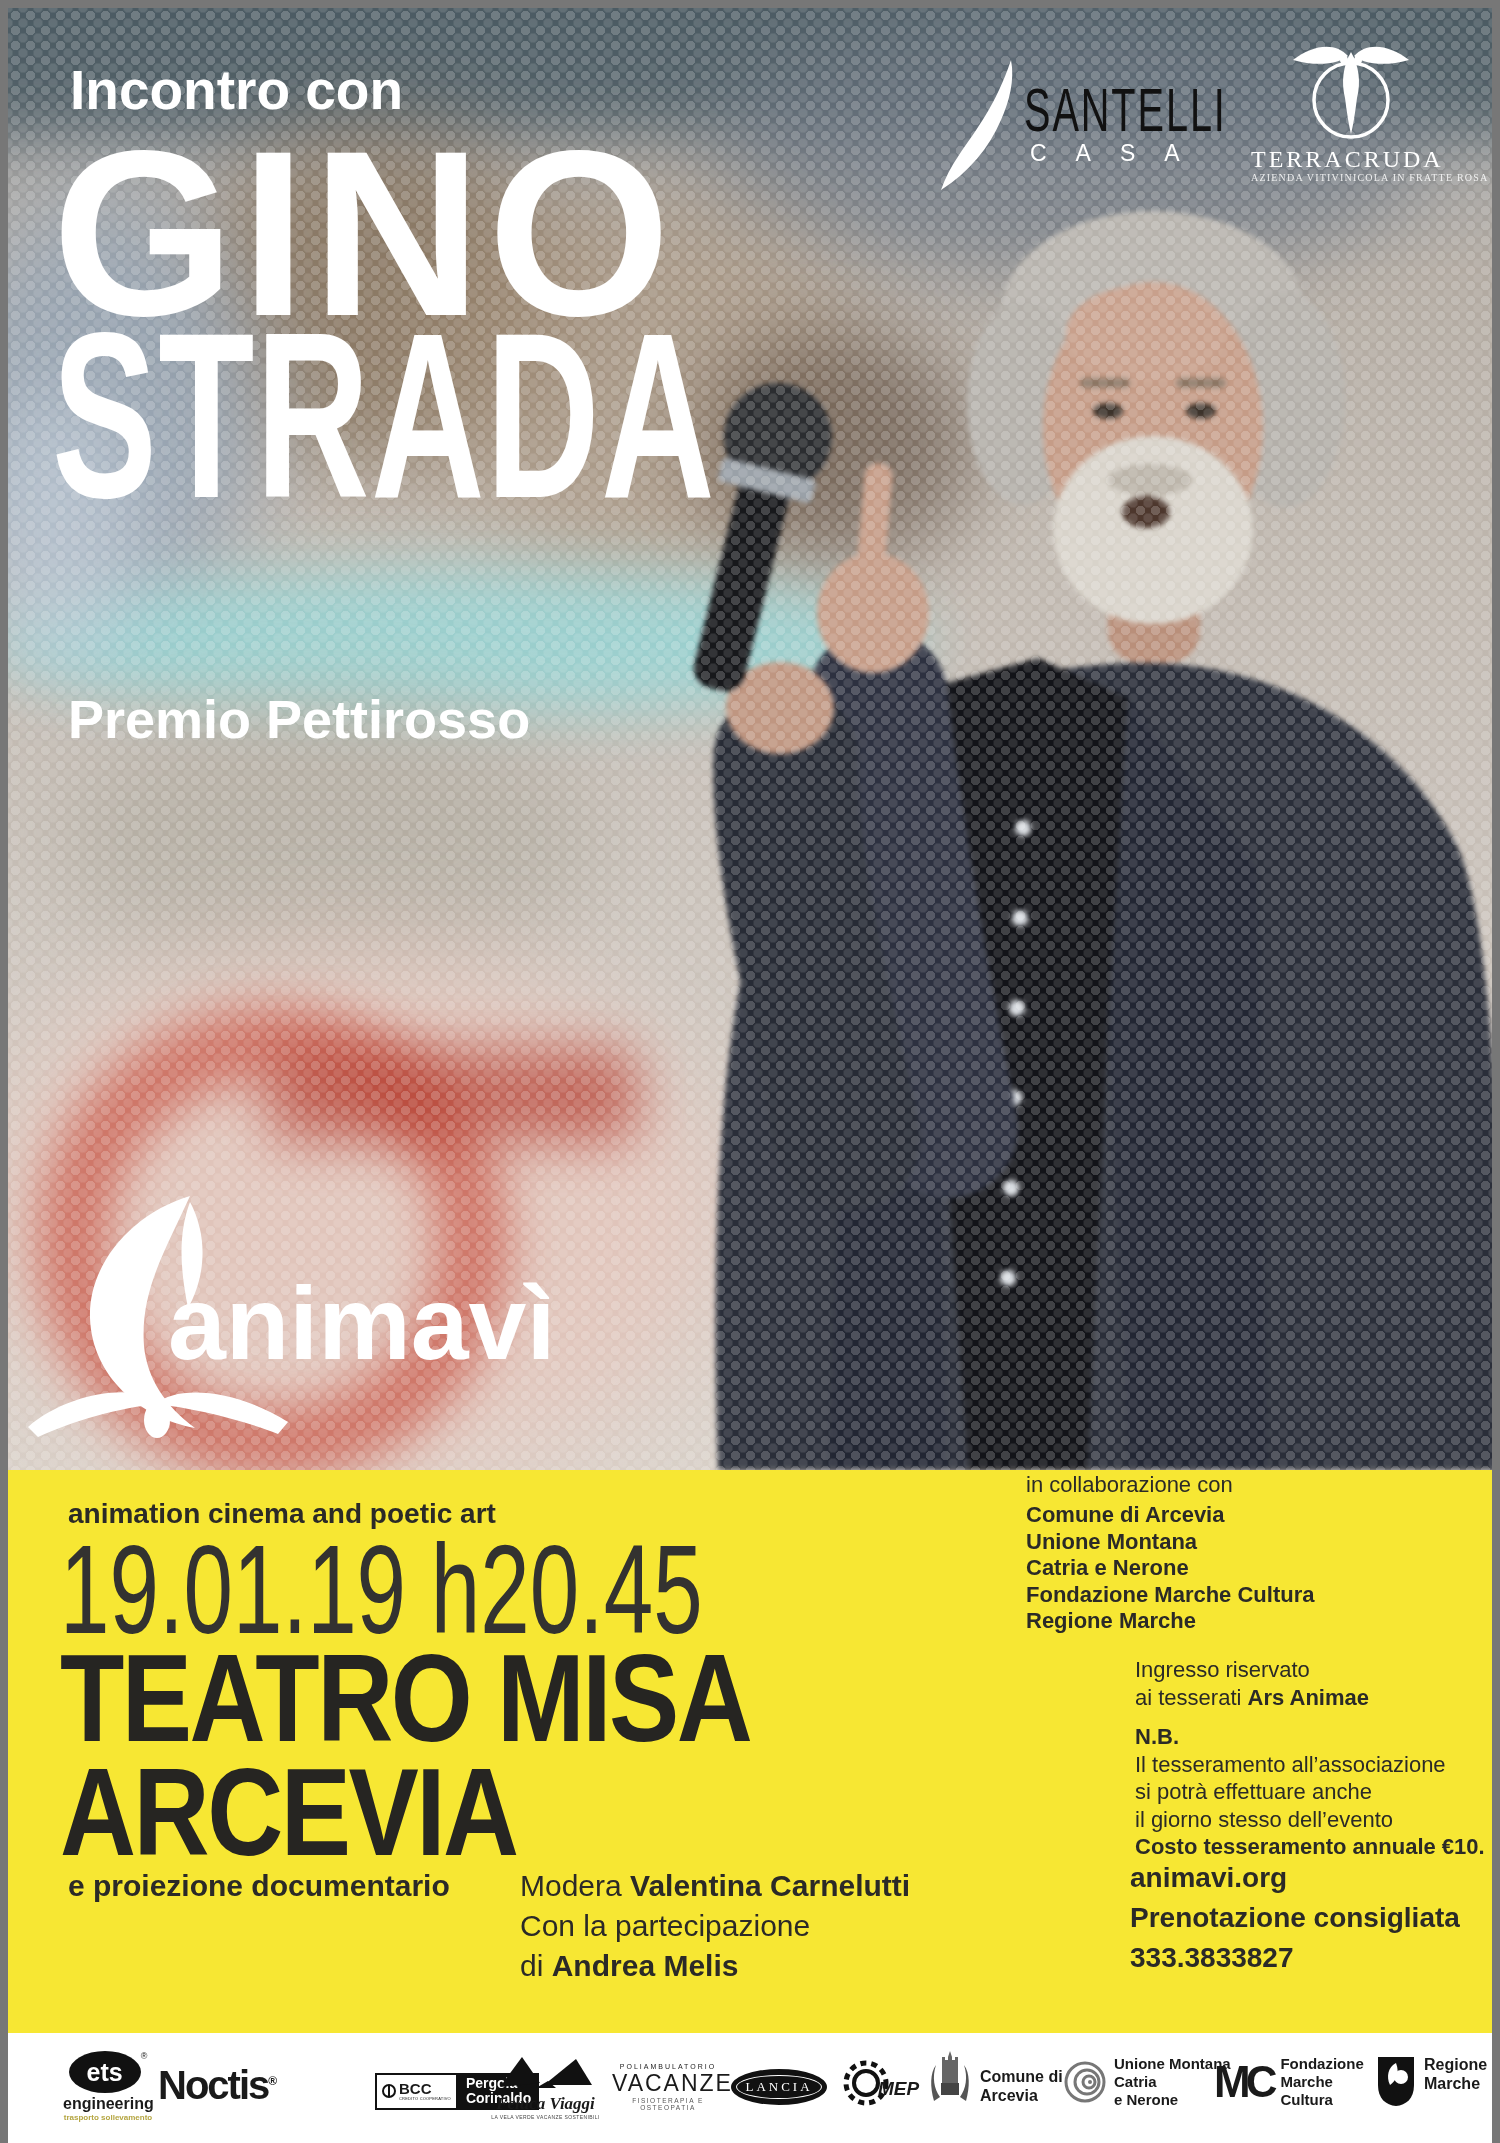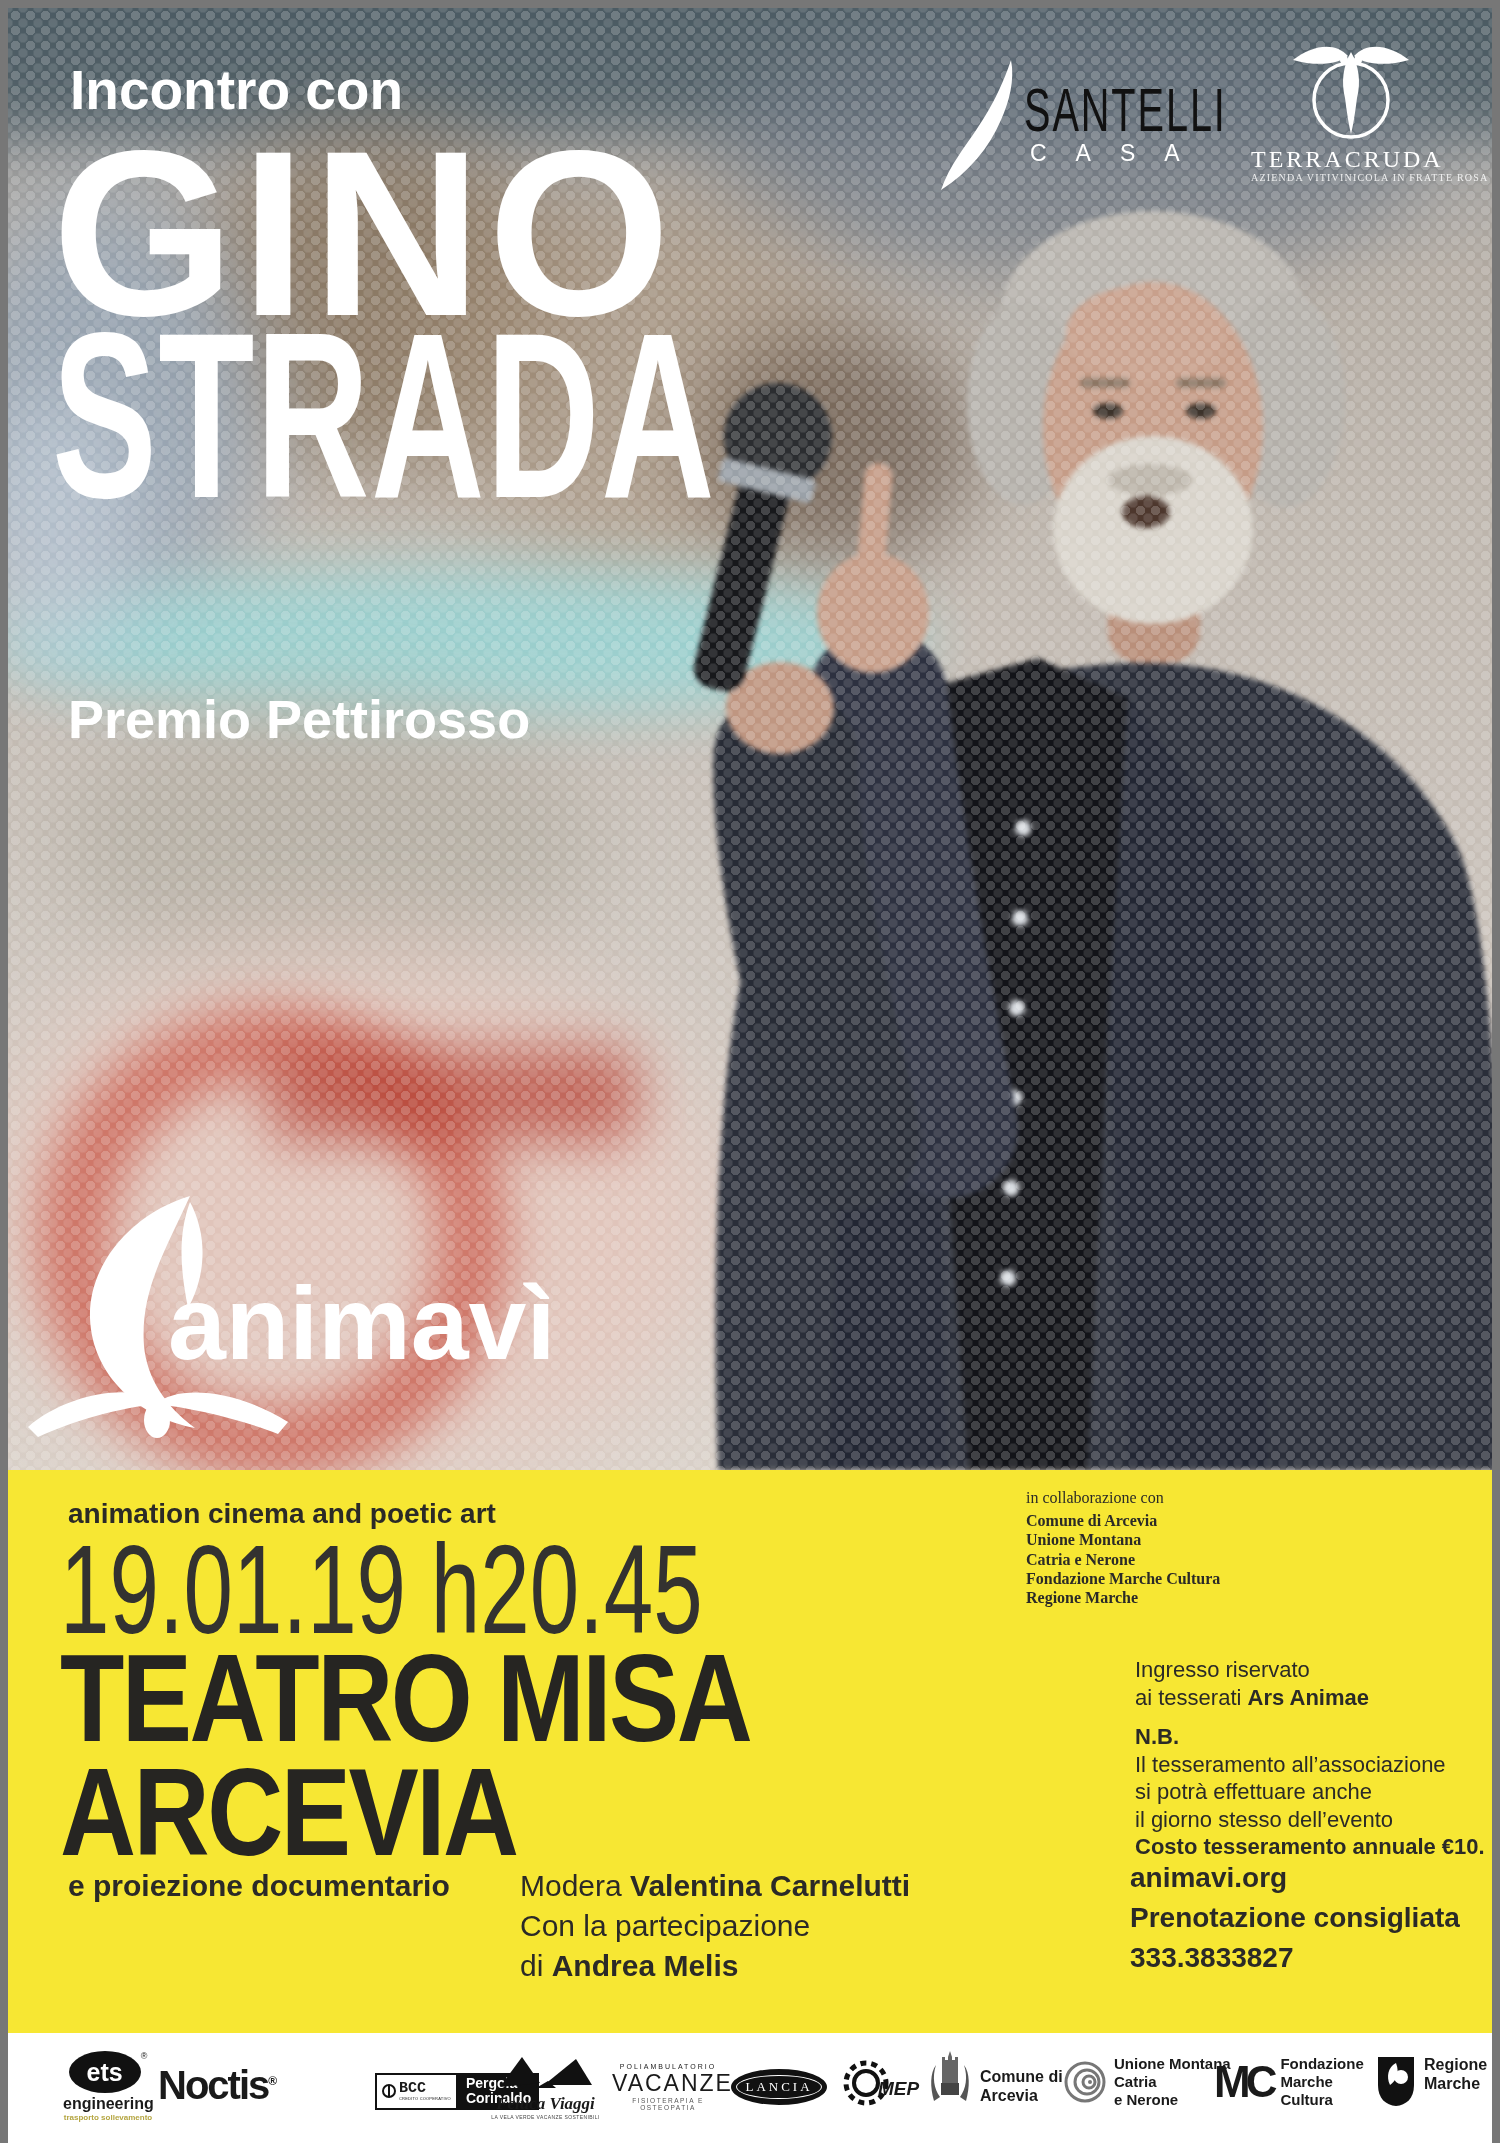--- a/index.html
+++ b/index.html
@@ -45,42 +45,42 @@
   .band{position:absolute;left:0;top:1462px;width:1500px;height:563px;background:#F7E733;color:#2B2A27;}
   .tagline{left:60px;top:28px;font-size:28px;font-weight:bold;}
   .datetime{left:52px;top:56px;font-size:127px;line-height:1;font-weight:normal;color:#333230;
             transform:scaleX(0.70);transform-origin:left top;letter-spacing:0px;}
   .venue{left:52px;font-size:124px;line-height:1;font-weight:bold;letter-spacing:-3px;color:#262522;
          transform:scaleX(0.85);transform-origin:left top;}
   .v1{top:166px;}
   .v2{top:280px;}
   .program{left:60px;top:396px;font-size:30px;font-weight:bold;line-height:1.33;}
   .cast{left:512px;top:396px;font-size:30px;line-height:1.33;}
-  .collab{left:1018px;top:18px;font-size:16px;line-height:1.2;font-family:Liberation Serif, serif;}
+  .collab{left:1018px;top:2px;font-size:22px;line-height:1.2;}
   .collab .lbl{font-weight:normal;margin-bottom:4px;}
   .collab .p{font-weight:bold;line-height:1.2;}
   .admission{left:1127px;top:186px;font-size:22px;line-height:1.25;}
   .admission .gap{height:12px;}
   .contact{left:1122px;top:388px;font-size:28px;font-weight:bold;line-height:1.42;}
   .b{font-weight:bold;}
 
   
   .strip{position:absolute;left:0;top:2025px;width:1500px;height:118px;background:#fff;color:#1a1a1a;}
   .sp{position:absolute;}
   .ets{left:55px;top:18px;width:90px;text-align:center;}
   .ets-oval{display:inline-block;background:#111;color:#fff;border-radius:50%;width:72px;height:42px;
             line-height:42px;font-weight:bold;font-size:25px;}
   .ets-reg{font-size:9px;vertical-align:top;}
   .ets-line{font-weight:bold;font-size:16px;margin-top:2px;}
   .ets-sub{font-size:8px;color:#b5a642;font-weight:bold;}
   .noctis{left:150px;top:30px;font-size:40px;font-weight:bold;letter-spacing:-2px;}
   .noctis sup{font-size:12px;}
   .bcc{left:367px;top:40px;display:flex;}
   .bcc-left{border:2px solid #111;background:#fff;padding:2px 5px;display:flex;align-items:center;gap:3px;}
-  .bcc-txt{font-weight:bold;font-size:15px;line-height:1;font-family:Liberation Mono, monospace;}
+  .bcc-txt{font-weight:bold;font-size:15px;line-height:1;}
   .bcc-tiny{font-size:4px;letter-spacing:.2px;}
   .bcc-right{background:#111;color:#fff;font-weight:bold;font-size:14px;line-height:1.1;
              padding:3px 8px;display:flex;flex-direction:column;justify-content:center;}
   .feluca{left:480px;top:22px;width:115px;text-align:center;}
   .feluca-txt{font-family:"Liberation Serif",serif;font-style:italic;font-weight:bold;font-size:17px;margin-top:1px;}
   .feluca-sub{font-size:5px;color:#444;letter-spacing:.4px;}
   .fisiosan{left:604px;top:30px;width:112px;text-align:center;}
   .fs-top{font-size:7px;letter-spacing:2px;}
   .fs-mid{font-size:23px;letter-spacing:2px;font-weight:normal;}
   .fs-bot{font-size:6.5px;letter-spacing:1.5px;color:#555;}

